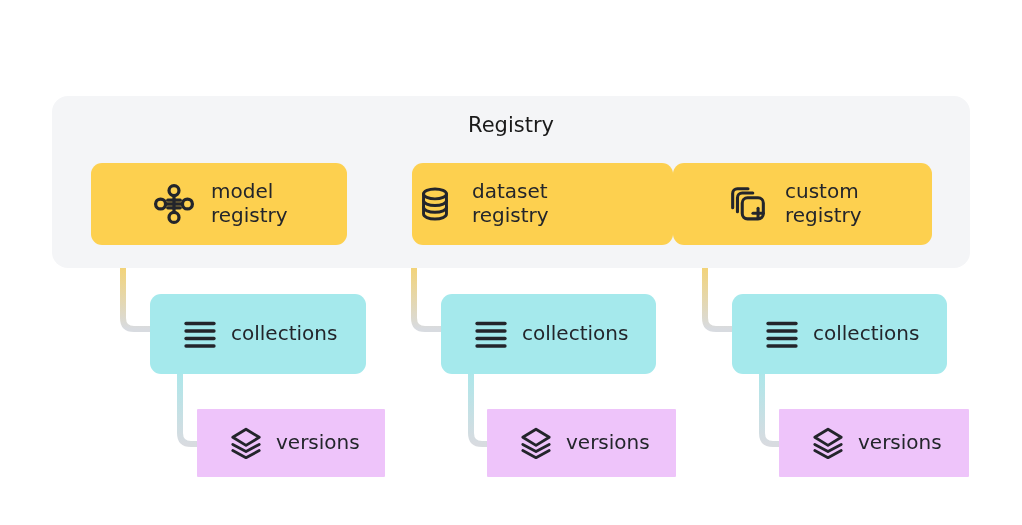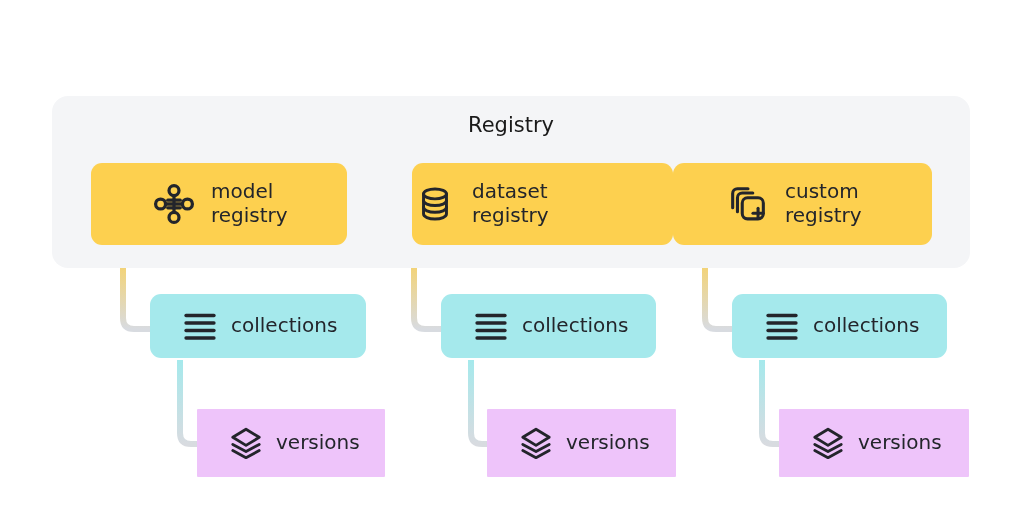--- a/index.html
+++ b/index.html
@@ -43,21 +43,21 @@
   }
   .card-registry .glyph{width:46px;height:46px;margin-right:14px;}
   .card-registry .lbl{font-size:20px;}
 
   .reg-0{left:91px;width:256px;padding-left:60px;}
   .reg-1{left:380px;width:261px;margin-left:32px;}
   .reg-2{left:673px;width:259px;padding-left:52px;}
 
   
   .card-collections{
-    top:294px;height:64px;background:#a5e9ec;border-radius:11px;
+    top:294px;height:80px;background:#a5e9ec;border-radius:11px;
   }
   .card-collections .glyph{width:34px;height:34px;margin-right:14px;}
   .card-collections .lbl{font-size:20px;}
   .col-0{left:150px;width:216px;padding-left:33px;}
   .col-1{left:441px;width:215px;padding-left:33px;}
   .col-2{left:732px;width:215px;padding-left:33px;}
 
   
   .card-versions{
     top:409px;height:68px;background:#eec4fa;border-radius:1px;

